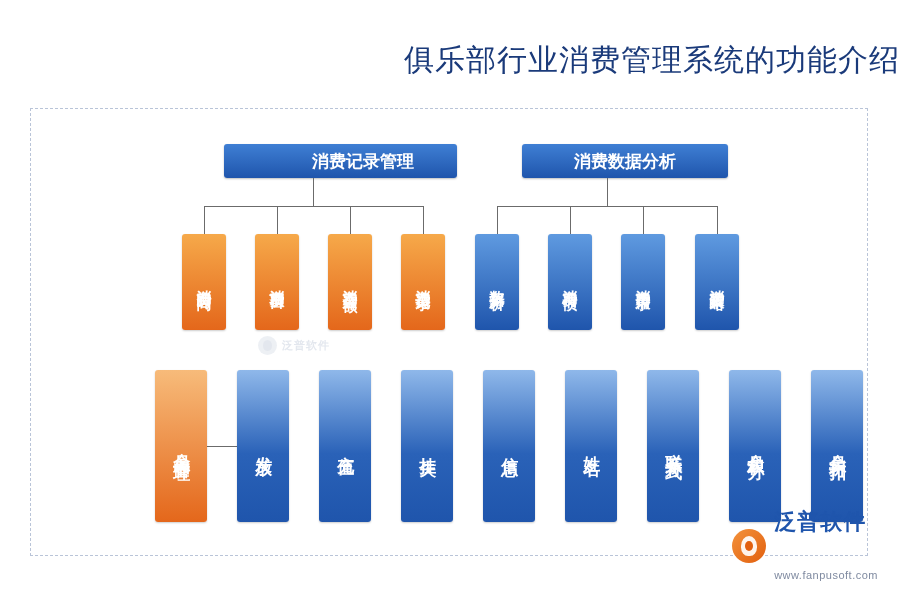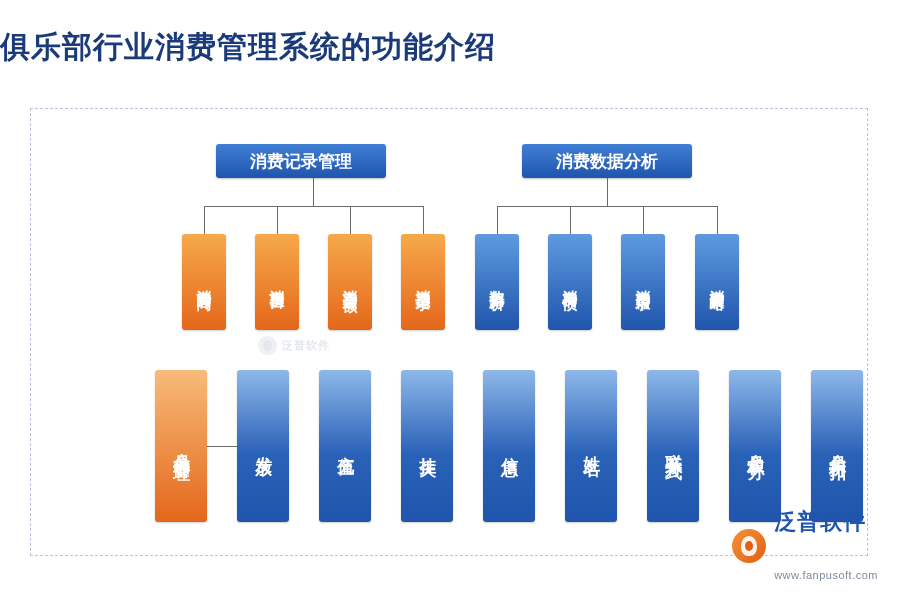--- a/index.html
+++ b/index.html
@@ -6,23 +6,23 @@
   body{
     width:900px;height:600px;
     background:#ffffff;
     font-family:"Liberation Sans","DejaVu Sans",sans-serif;
     overflow:hidden;
     position:relative;
   }
   #stage{position:relative;width:900px;height:600px;}
 
   .title{
-    position:absolute;left:0;top:27px;width:900px;
-    text-align:left;
-    font-size:30px;font-weight:bold;color:#1a3a7a;
+    position:absolute;left:0;top:40px;width:900px;
+    text-align:right;
+    font-size:30px;font-weight:normal;color:#1a3a7a;
     letter-spacing:1px;
   }
 
   .panel{
     position:absolute;left:30px;top:108px;width:838px;height:448px;
     border:1px dashed #b9c4d8;
     box-sizing:border-box;
     background:transparent;
   }
 
@@ -30,22 +30,22 @@
   .hdr{
     position:absolute;
     height:34px;
     border-radius:3px;
     background:linear-gradient(180deg,#3f7fd4 0%,#1f55ac 100%);
     color:#ffffff;
     font-size:17px;font-weight:bold;
     display:flex;align-items:center;justify-content:center;
     box-shadow:0 1px 2px rgba(0,0,0,.25);
   }
-  #hdr0{left:216px;top:144px;width:170px;}
-  #hdr1{left:522px;top:144px;width:170px;}
+  #hdr0{left:224px;top:144px;width:188px;padding-left:45px;}
+  #hdr1{left:522px;top:144px;width:206px;}
 
   
   .ln{position:absolute;background:#6b6b6b;}
   .vl{width:1px;}
   .hl{height:1px;}
 
   
   .chip{
     position:absolute;
     width:44px;height:96px;

